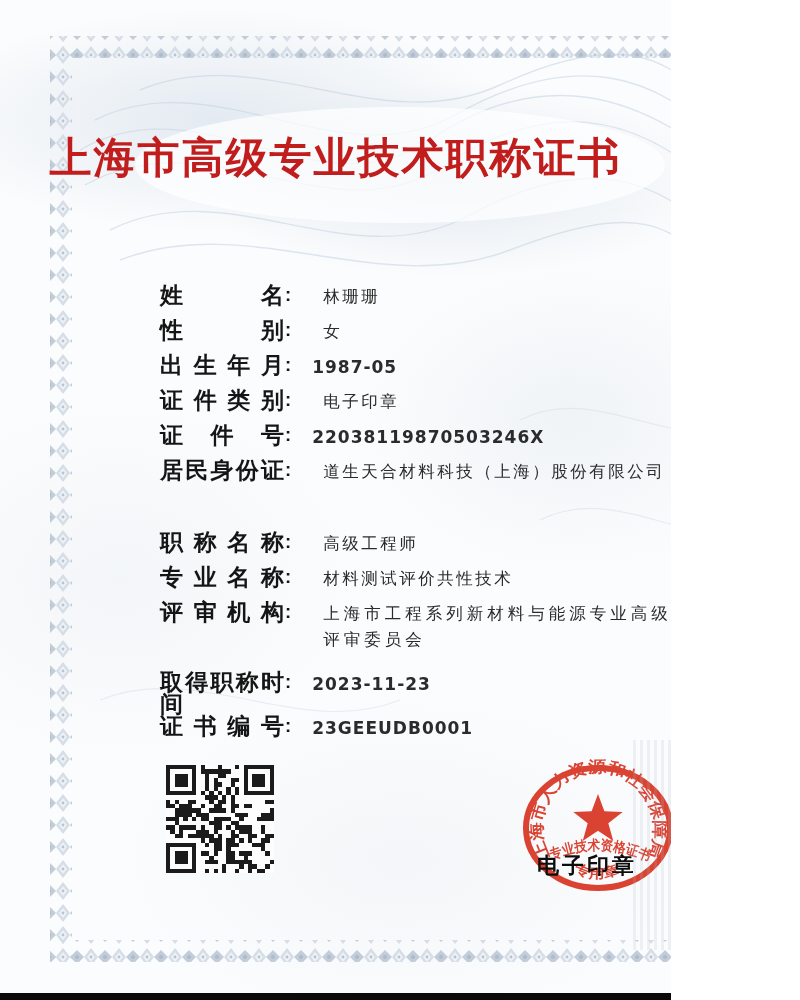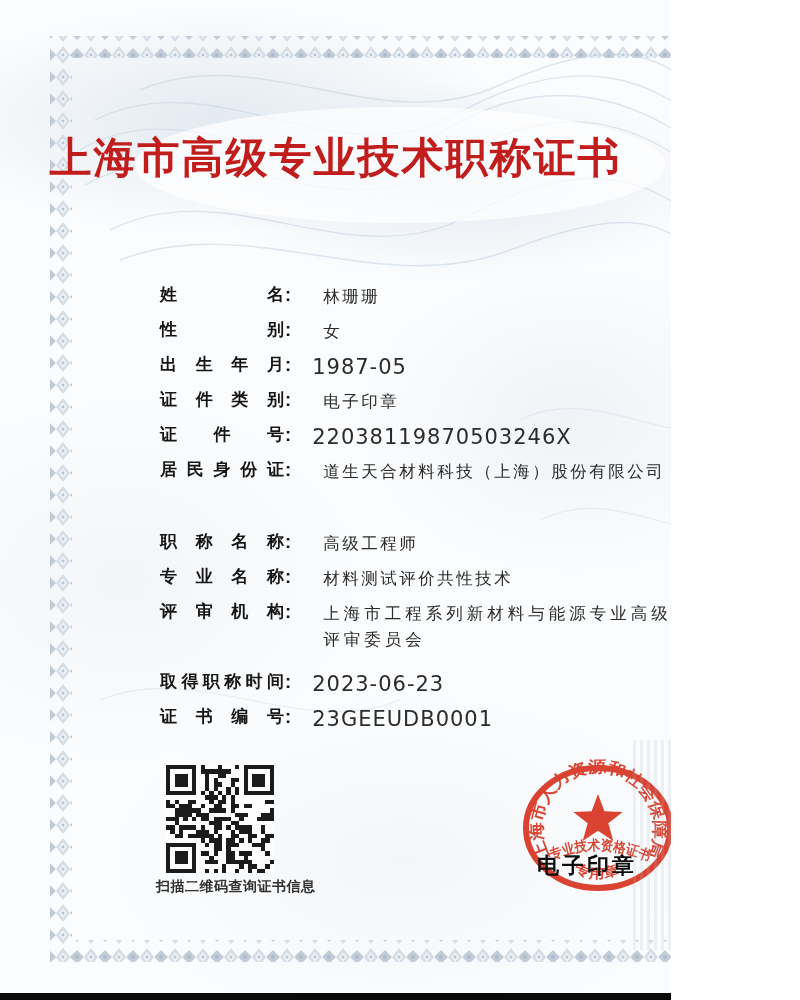--- a/index.html
+++ b/index.html
@@ -20,27 +20,27 @@
     text-align:center;font-size:42px;font-weight:700;
     letter-spacing:2px;color:var(--title-red,#c11d1d);
   }
   .block{position:absolute;left:160px;width:590px;}
   .blk-personal{top:284px;}
   .blk-professional{top:531px;}
   .blk-issuance{top:671px;}
   .row{display:flex;align-items:flex-start;min-height:35px;line-height:22px;}
   .lbl{
     display:inline-block;width:124px;flex:0 0 124px;
-    font-size:17px;font-weight:700;color:#151515;
+    font-size:23px;font-weight:700;color:#151515;
     text-align:justify;text-align-last:justify;
   }
   .colon{font-size:18.5px;font-weight:700;color:#151515;margin-left:1px;}
   .val{margin-left:21px;padding-top:1.5px;color:#2b2b2b;}
   .v-kai{font-family:"DejaVu Serif",serif;font-size:16.5px;letter-spacing:2.5px;margin-left:32px;}
-  .v-num{font-family:"DejaVu Sans",sans-serif;font-size:21px;letter-spacing:1px;font-weight:400;}
+  .v-num{font-family:"DejaVu Sans",sans-serif;font-size:17px;letter-spacing:1px;font-weight:700;}
   .v-wrap{width:404px;letter-spacing:4px;line-height:26px;padding-top:0;}
   .qr-svg{position:absolute;left:166px;top:765px;background:#fdfdfd;}
   .qr-caption{
     position:absolute;left:156px;top:876px;
     font-size:14px;font-weight:700;color:#303030;line-height:21px;letter-spacing:.5px;
   }
   .seal-svg{position:absolute;left:508px;top:756px;opacity:.95;}
   .seal-overlay{
     position:absolute;left:537px;top:851px;
     font-size:22px;font-weight:700;letter-spacing:3px;color:#0d0d0d;
@@ -139,21 +139,21 @@
       <span class="lbl">评审机构</span>
         <span class="colon">:</span>
       <span class="val v-kai v-wrap">上海市工程系列新材料与能源专业高级职称评审委员会</span>
     </div>
   </div>
 
   <div class="block blk-issuance">
     <div class="row">
       <span class="lbl">取得职称时间</span>
         <span class="colon">:</span>
-      <span class="val v-num">2023-06-23</span>
+      <span class="val v-num">2023-11-23</span>
     </div>
     <div class="row">
       <span class="lbl">证书编号</span>
         <span class="colon">:</span>
       <span class="val v-num">23GEEUDB0001</span>
     </div>
   </div>
 
   <svg id="qr-svg" class="qr-svg" width="108" height="108" viewBox="0 0 25 25" shape-rendering="crispEdges">
       <rect x="0" y="0" width="1" height="1" fill="#1b1b1b"></rect>
@@ -453,21 +453,20 @@
       <rect x="6" y="24" width="1" height="1" fill="#1b1b1b"></rect>
       <rect x="9" y="24" width="1" height="1" fill="#1b1b1b"></rect>
       <rect x="11" y="24" width="1" height="1" fill="#1b1b1b"></rect>
       <rect x="13" y="24" width="1" height="1" fill="#1b1b1b"></rect>
       <rect x="16" y="24" width="1" height="1" fill="#1b1b1b"></rect>
       <rect x="19" y="24" width="1" height="1" fill="#1b1b1b"></rect>
       <rect x="21" y="24" width="1" height="1" fill="#1b1b1b"></rect>
       <rect x="22" y="24" width="1" height="1" fill="#1b1b1b"></rect>
     </svg>
   <div class="qr-caption">
-    <div>扫描二维码查询证书信息</div>
   </div>
 
   <svg class="seal-svg" width="180" height="142" viewBox="508 756 180 142">
     <defs>
       <path id="seal-ring-arc" d="M 552 860 A 56 56 0 1 1 644 860"></path>
       <path id="seal-inner-arc" d="M 546 862 Q 598 838 650 862"></path>
       <path id="seal-bottom-arc" d="M 572 870 Q 598 886 624 870"></path>
     </defs>
     <ellipse cx="598" cy="828" rx="72" ry="60" fill="none" stroke="#d93a28" stroke-width="6"></ellipse>
     <path fill="#d93a28" d="M598 794 L604.4 811.3 L622.7 812 L608.3 823.3 L613.3 841 L598 830.8 L582.7 841 L587.7 823.3 L573.3 812 L591.6 811.3 Z"></path>

